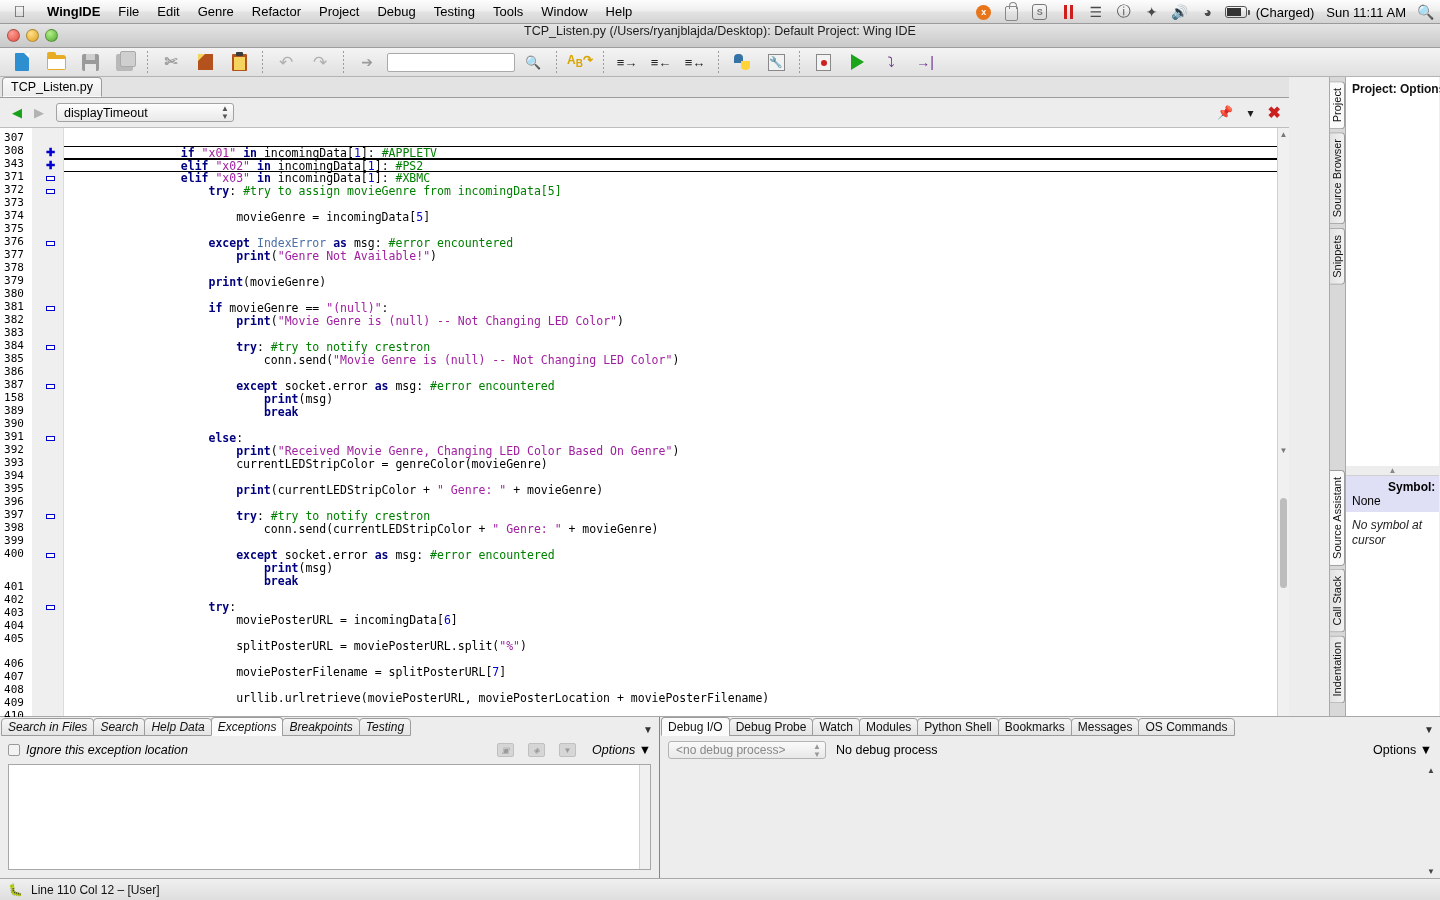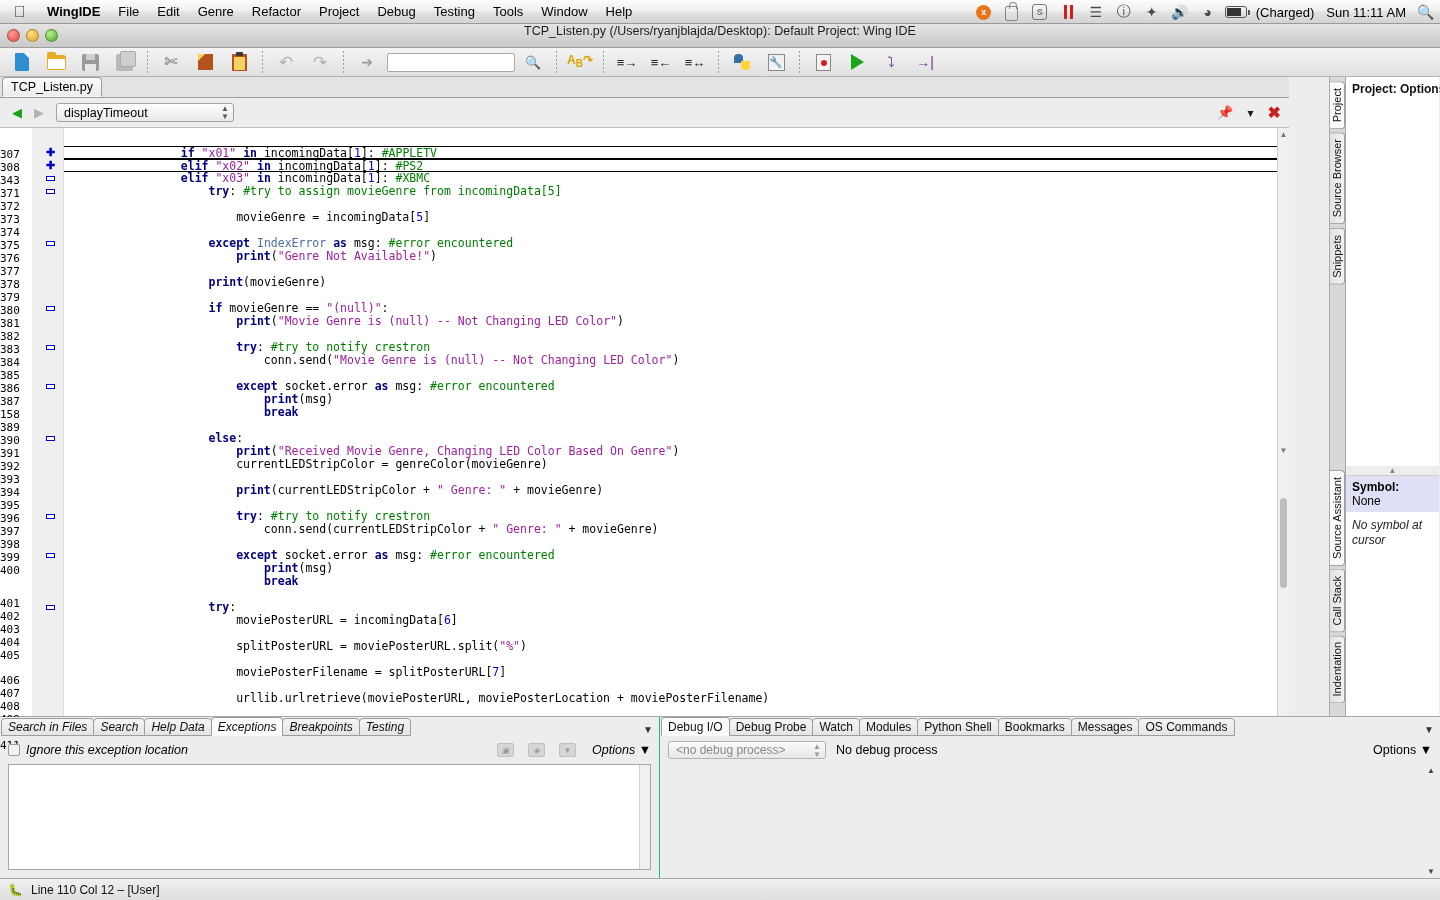--- a/index.html
+++ b/index.html
@@ -109,22 +109,22 @@
     font-size:12.5px; line-height:18px; padding-left:7px; position:relative;
   }
   .combo .stepper{ position:absolute; right:4px; top:1px; font-size:8px; line-height:8px; color:#555; text-align:center;}
   .ed-right{ position:absolute; right:8px; top:0; height:29px; display:flex; align-items:center; gap:14px;}
   .pin-icon{font-size:13px;color:#2c5d9e;}
   .chev-icon{font-size:12px;color:#1e1e1e;}
   .close-x{font-size:16px;color:#cc1f1f;font-weight:bold;line-height:1;}
 
   .code-wrap{ flex:1; display:flex; min-height:0; background:#fff; border-top:1px solid #bdbdbd;}
   .gutter-num{
-    width:32px; background:#fff; text-align:left; padding-right:4px;
-    font-family:"DejaVu Sans Mono", monospace; font-size:11px; color:#000; padding-top:20px;
+    width:32px; background:#fff; text-align:center; padding-right:4px;
+    font-family:"DejaVu Sans Mono", monospace; font-size:11px; color:#000; padding-top:3px;
   }
   .gutter-mark{ width:32px; background:#efefef; padding-top:5px; border-right:1px solid #dcdcdc;}
   .mk{ height:13px; display:flex; align-items:center; justify-content:center;}
   .plus-mk{ color:#0000d0; font-size:11px; font-weight:bold; line-height:1;}
   .minus-mk{ display:inline-block;width:9px;height:5px;border:1.5px solid #0000d0;background:#fff;}
   .codearea{ flex:1; position:relative; overflow:hidden; padding-top:5px;
     font-family:"DejaVu Sans Mono", monospace; font-size:11.5px; white-space:pre; }
   .cl{ height:13px; line-height:13px; padding-left:6px; position:relative;}
   .cl.sel{ border-top:1px solid #000; border-bottom:1px solid #000; height:13px;}
   .kw{ color:#000080; font-weight:bold; }
@@ -144,21 +144,21 @@
     writing-mode:vertical-rl; text-orientation:mixed; transform:rotate(180deg);
     font-size:11px; padding:6px 1px; background:linear-gradient(to right,#f2f2f2,#e2e2e2);
     border:1px solid #9e9e9e; border-right:none; border-radius:4px 0 0 4px; margin-bottom:3px; color:#111;
     white-space:nowrap;
   }
   .vtab.active{ background:#fafafa; }
   .rightpanel{ width:94px; background:#fff; border-left:1px solid #a9a9a9; display:flex; flex-direction:column;}
   .rp-title{ font-size:12px; font-weight:bold; padding:5px 4px 0 6px; color:#111; white-space:nowrap;}
   .rp-body{ flex:1; background:#fff;}
   .sa-head{ background:#dfe0f5; padding:4px 6px; font-size:12px; }
-  .sa-head b{ display:block; }
+  .sa-head b{ display:block;margin-left:36px; }
   .sa-note{ padding:6px; font-size:12px; font-style:italic; color:#222; line-height:1.25;}
   .rp-grip{ height:10px; background:#ededed; text-align:center; font-size:8px; color:#888; border-bottom:1px solid #cfcfcf;}
 
   
   .bottom{ height:162px; display:flex; background:#ededed; border-top:1px solid #a8a8a8; }
   .bpanel{ display:flex; flex-direction:column; }
   .bpanel.left{ width:660px; border-right:1px solid #14b8a6;font-style:italic;}
   .bpanel.right{ flex:1; }
   .btabs{ height:19px; display:flex; align-items:flex-end; padding-left:1px; position:relative; background:#ededed;}
   .btab{

